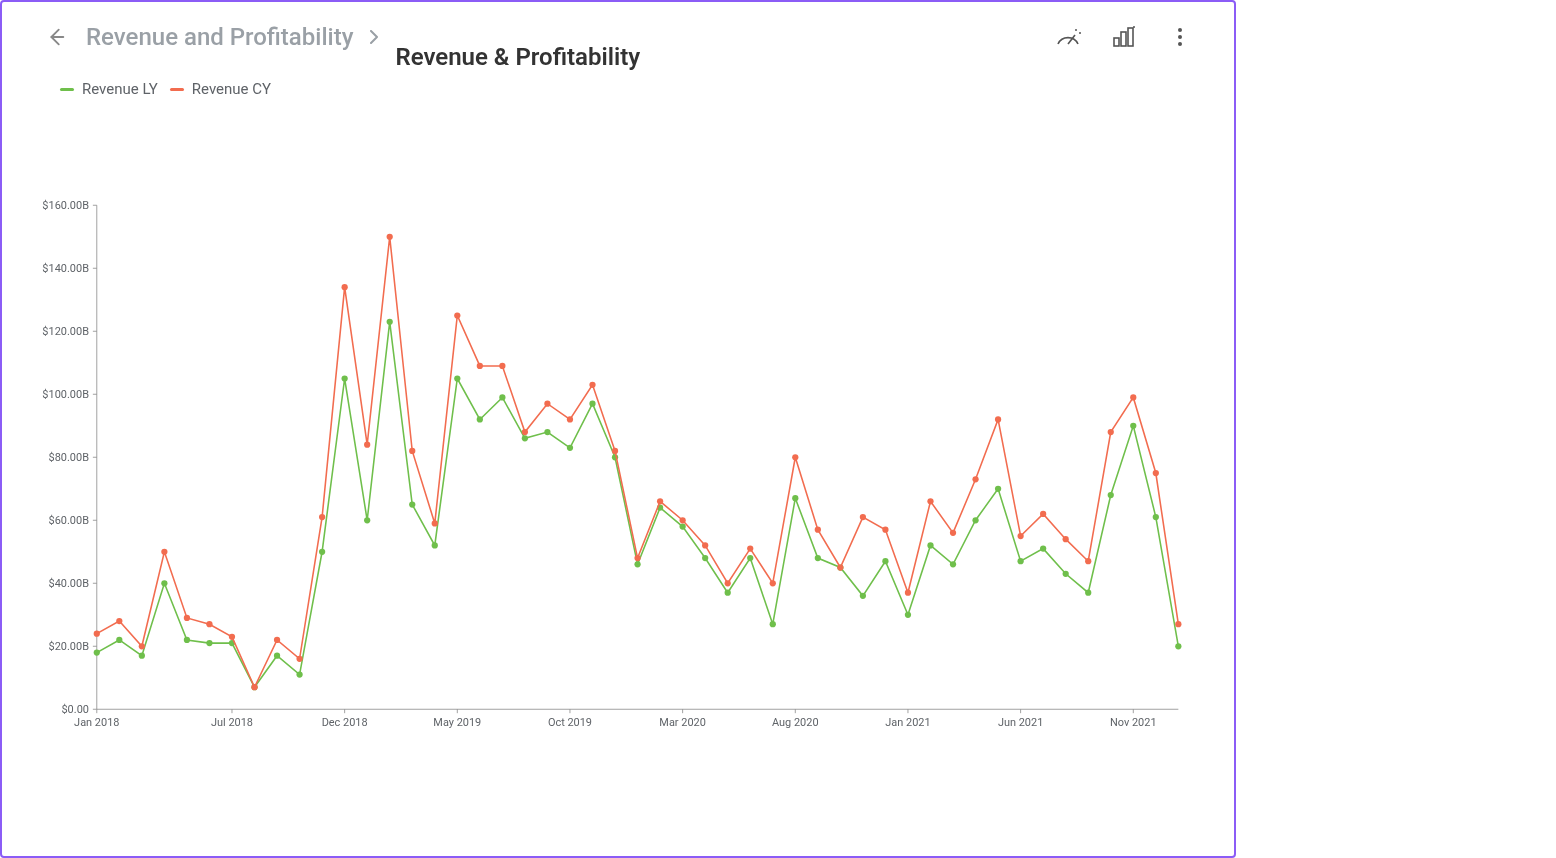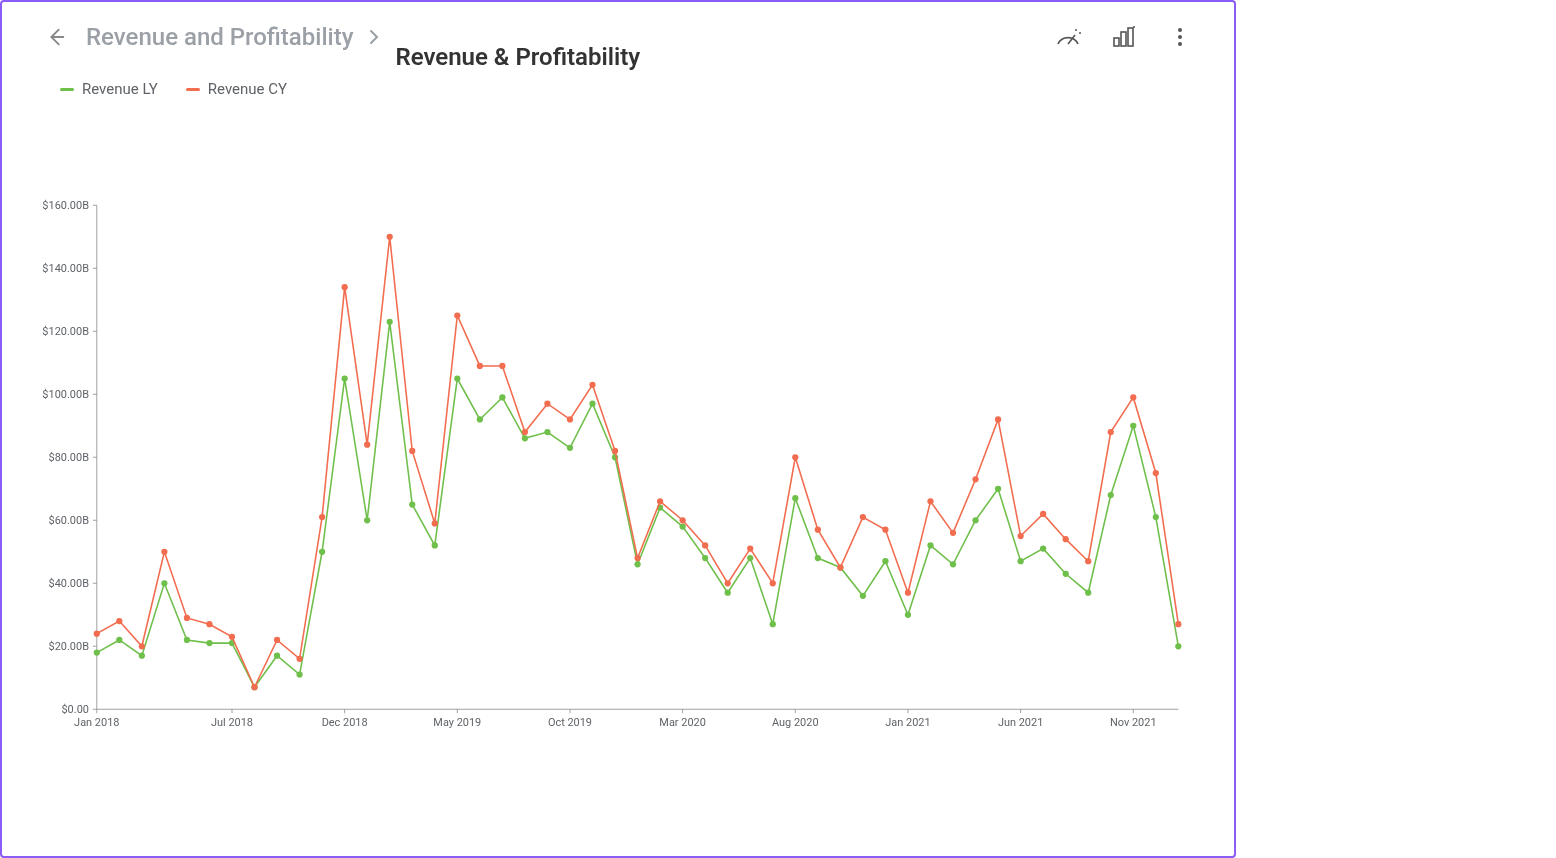--- a/index.html
+++ b/index.html
@@ -24,21 +24,21 @@
     gap: 16px;
     height: 60px;
   }
   .back-arrow { width: 24px; height: 24px; display:flex; align-items:center; justify-content:center; cursor:pointer; color:#888; }
   .crumb-parent { color:#9aa0a6; font-size: 24px; font-weight:500; }
   .crumb-sep { color:#9aa0a6; font-size:20px; }
   .crumb-current { color:#333; font-size:24px; font-weight:600;margin-top:40px; }
   .header-actions { margin-left:auto; display:flex; align-items:center; gap:28px; color:#555; }
   .icon-btn { width:28px; height:28px; display:flex; align-items:center; justify-content:center; cursor:pointer; }
   .legend {
-    display:flex; align-items:center; gap:28px;
+    display:flex; align-items:center; gap:12px;
     padding: 18px 0 8px 58px;
     font-size:15px; color:#5f6368;
   }
   .legend-item { display:flex; align-items:center; gap:8px; }
   .swatch { width:14px; height:3px; border-radius:2px; }
   .chart-wrap {
     position:absolute;
     left: 40px; right: 40px; top: 120px; bottom: 40px;
   }
   svg.chart { width:100%; height:100%; display:block; }

